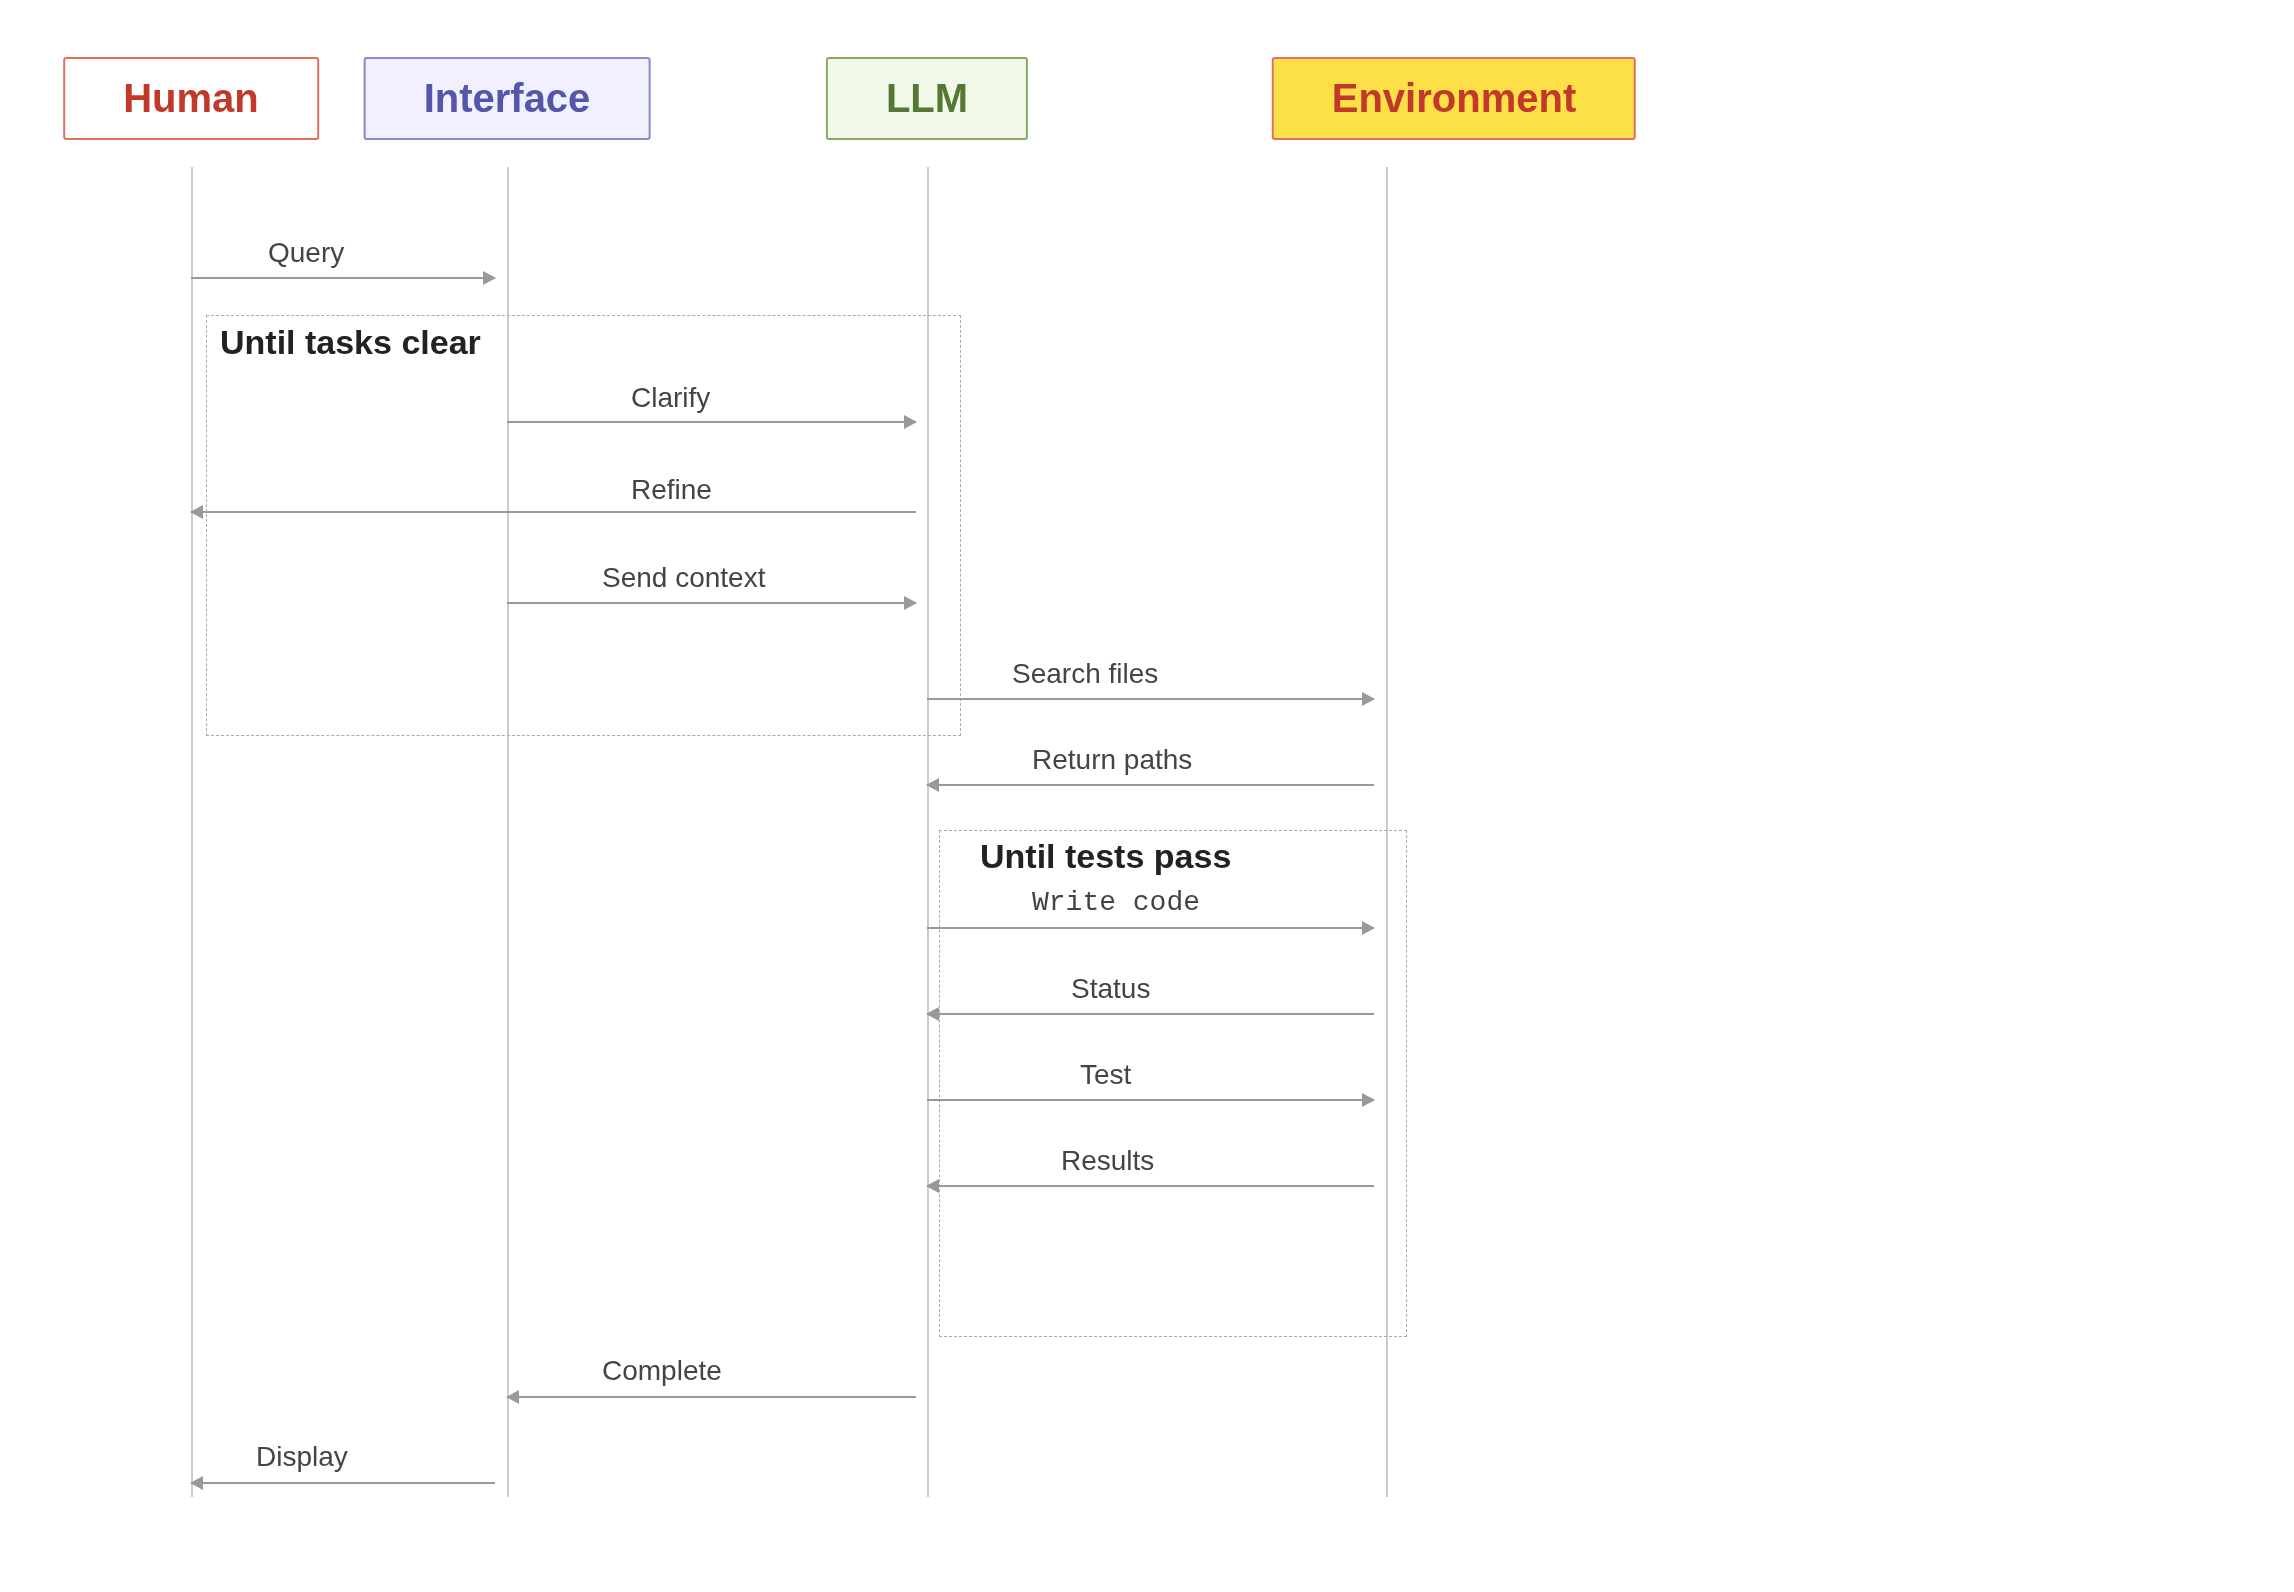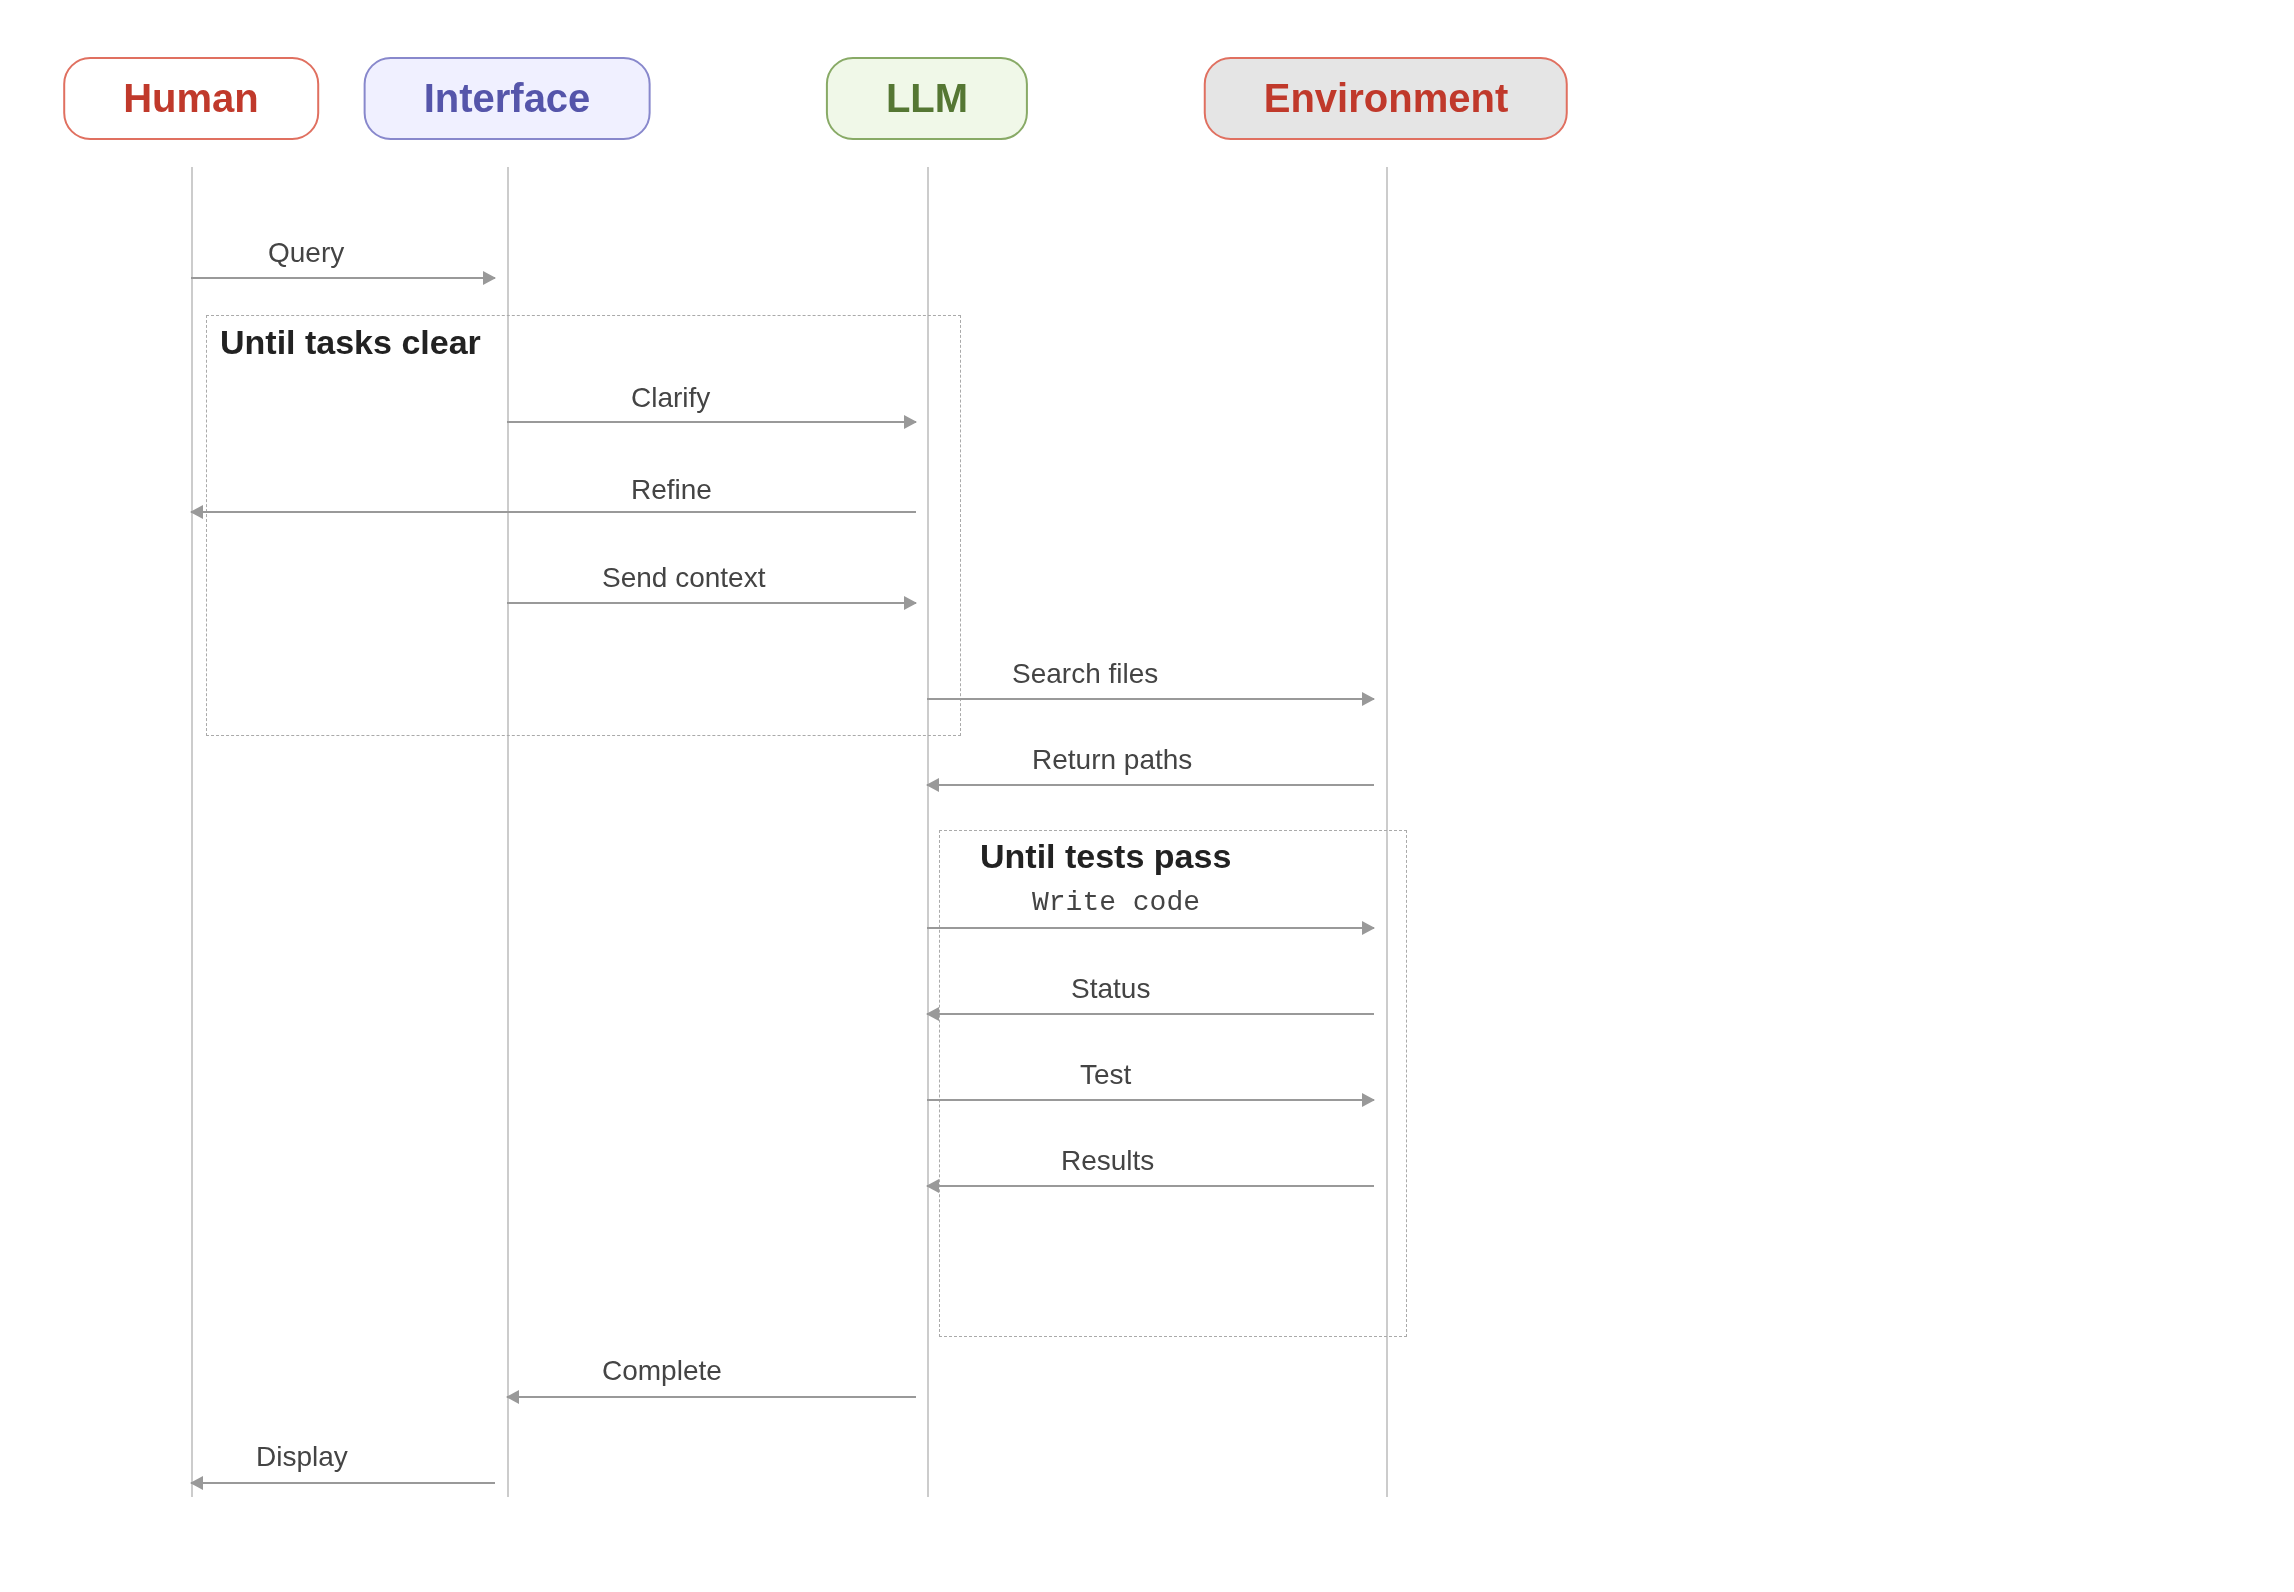--- a/index.html
+++ b/index.html
@@ -15,21 +15,21 @@
     .diagram {
       position: relative;
       width: 2294px;
       height: 1593px;
     }
 
     
     .actor {
       position: absolute;
       top: 57px;
-      border-radius: 27px;
+      border-radius: 3px;
       padding: 17px 58px;
       font-size: 40px;
       font-weight: 600;
       text-align: center;
       white-space: nowrap;
     }
 
     .actor-human {
       left: 191px;
       border: 2.9px solid #e07060;
@@ -48,24 +48,24 @@
 
     .actor-llm {
       left: 927px;
       border: 2.9px solid #88aa66;
       color: #557733;
       background: #f0f8e8;
       transform: translateX(-50%);
     }
 
     .actor-environment {
-      left: 1386px;
+      left: 1454px;
       border: 2.9px solid #e07060;
       color: #c0392b;
-      background: #e5e5e5;
+      background: #fde047;
       transform: translateX(-50%);
     }
 
     
     .lifeline {
       position: absolute;
       top: 167px;
       width: 1.9px;
       background: #cccccc;
       bottom: 96px;

